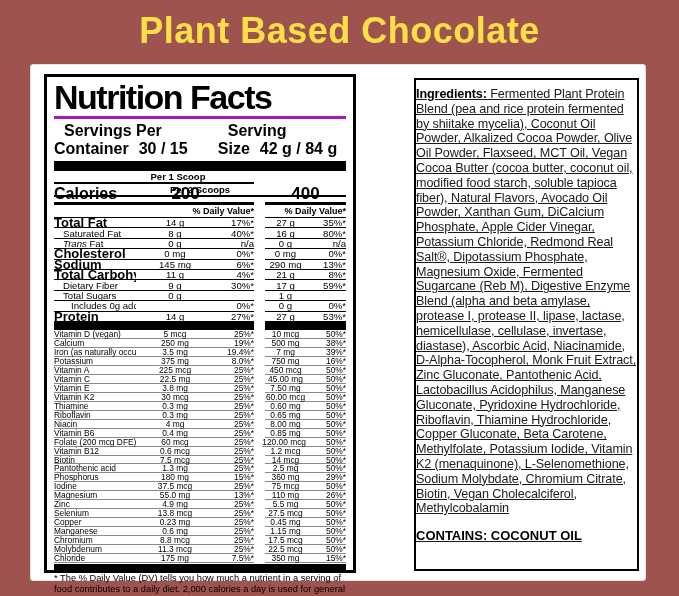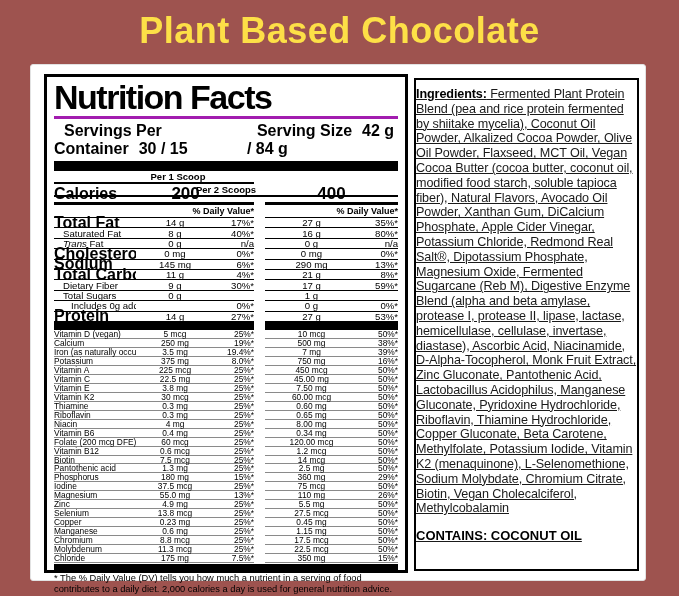--- a/index.html
+++ b/index.html
@@ -6,21 +6,21 @@
   body { font-family:"Liberation Sans", sans-serif; }
   .screen { position:relative; width:679px; height:596px; background:#9E534F; overflow:hidden; }
 
   .page-title { position:absolute; top:10px; left:0; width:100%; text-align:center;
     color:#fde047; font-size:36px; font-weight:bold; letter-spacing:0.5px; }
 
   .card { position:absolute; left:30px; top:64px; width:616px; height:517px;
     background:#ffffff; border-radius:3px; border:1px solid #e2e2e2; }
 
   
-  .nf-panel { position:absolute; left:13px; top:9px; width:364px; height:499px;
+  .nf-panel { position:absolute; left:13px; top:9px; width:312px; height:499px;
     border:3px solid #000; padding:3px 7px 14px 7px; background:#fff; color:#000; }
   .nf-title { font-size:34px; font-weight:bold; letter-spacing:-1.5px; line-height:34px; }
   .nf-servings { display:flex; justify-content:space-between; font-size:16px; font-weight:bold;
     border-top:3px solid #a21caf; margin-top:2px; padding:3px 0 3px 0; }
   .nf-servings .pair span { margin-left:10px; }
   .nf-bar { height:10px; background:#000; }
   .nf-bar-thin { height:6px; background:#000; margin-top:1px; }
 
   .r { display:flex; align-items:stretch; }
   .cl { width:200px; display:flex; align-items:center; }
@@ -35,21 +35,21 @@
   .cal-row .cl, .cal-row .cr { border-bottom:3px solid #000; }
   .cal-name { font-size:16px; font-weight:bold; }
   .cal-val { flex:1; text-align:center; font-size:17px; font-weight:bold; }
 
   .dvh-row { height:13px; font-size:9px; font-weight:bold; }
   .dvh-row .cl, .dvh-row .cr { border-bottom:1px solid #000; justify-content:flex-end; }
 
   .nf-row { height:10.4px; font-size:9.6px; }
   .nf-row .cl, .nf-row .cr { border-bottom:1px solid #000; }
   .nf-row .name { flex:1; white-space:nowrap; overflow:hidden; }
-  .nf-row.b .name { font-weight:bold; font-size:16px; }
+  .nf-row.b .name { font-weight:bold; font-size:13px; }
   .nf-row.i1 .name { padding-left:9px; }
   .nf-row.i2 .name { padding-left:17px; }
   .amt { width:78px; text-align:center; white-space:nowrap; }
   .dv { width:40px; text-align:right; white-space:nowrap; }
   .cr .amt2 { flex:1; text-align:center; white-space:nowrap; }
 
   .mc-row { height:8.95px; font-size:8.4px; }
   .mc-row .cl, .mc-row .cr { border-bottom:1px solid #8a8a8a; }
   .mc-row .name { flex:1; white-space:nowrap; overflow:hidden; }
 
@@ -374,21 +374,21 @@
             </div>
           </div>
           <div class="r mc-row">
             <div class="cl">
               <span class="name">Vitamin B6</span>
               <span class="amt">0.4 mg</span>
               <span class="dv">25%*</span>
             </div>
             <div class="gp"></div>
             <div class="cr">
-              <span class="amt2">0.34 mg</span>
+              <span class="amt2">0.85 mg</span>
               <span class="dv">50%*</span>
             </div>
           </div>
           <div class="r mc-row">
             <div class="cl">
               <span class="name">Folate (200 mcg DFE)</span>
               <span class="amt">60 mcg</span>
               <span class="dv">25%*</span>
             </div>
             <div class="gp"></div>

